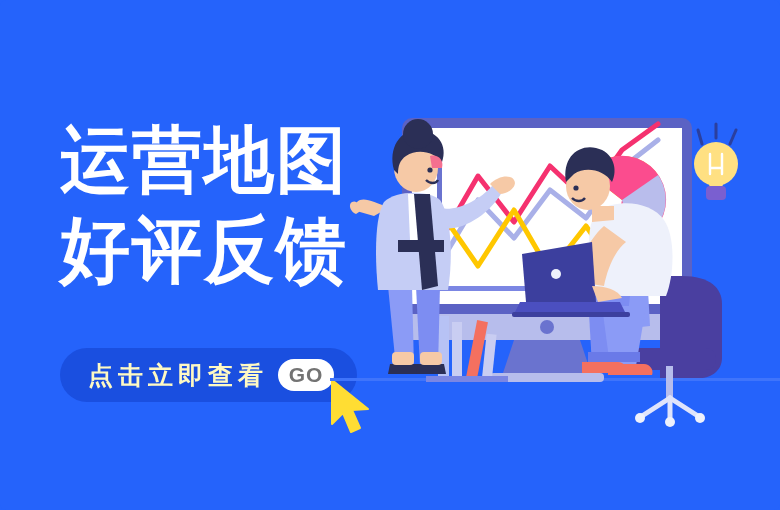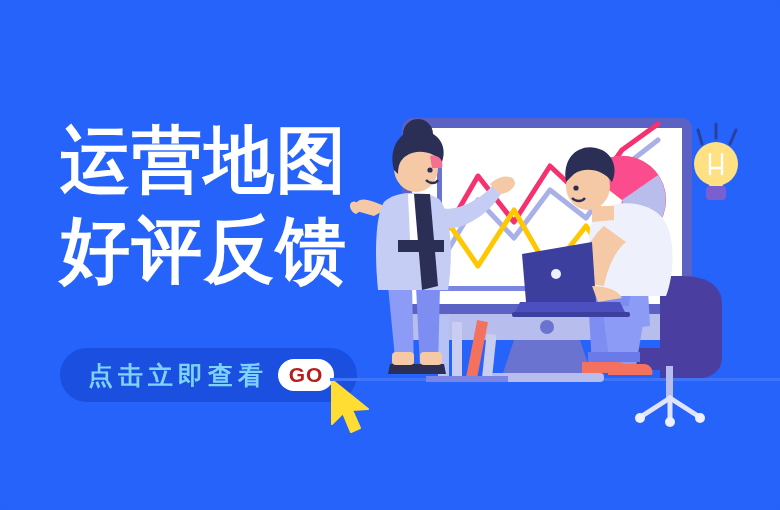--- a/index.html
+++ b/index.html
@@ -25,29 +25,29 @@
   #headline-1{top:124px;}
   #headline-2{top:214px;}
 
   #cta-button{
     position:absolute;left:60px;top:348px;
     height:54px;width:297px;border-radius:27px;
     background:#1a4fe0;
     display:flex;align-items:center;
   }
   #cta-label{
-    color:#7dd3fc;font-size:25px;font-weight:bold;letter-spacing:5px;
+    color:#fef9c3;font-size:25px;font-weight:bold;letter-spacing:5px;
     margin-left:28px;white-space:nowrap;
     font-family:"DejaVu Sans","Liberation Sans",sans-serif;
   }
   #cta-go-pill{
     margin-left:10px;background:#ffffff;border-radius:16px;
     height:32px;min-width:56px;display:flex;align-items:center;justify-content:center;
   }
-  #cta-go-label{color:#b91c1c;font-size:21px;font-weight:bold;letter-spacing:1px;}
+  #cta-go-label{color:#737373;font-size:21px;font-weight:bold;letter-spacing:1px;}
 
   #cursor-arrow{position:absolute;left:330px;top:378px;width:48px;height:58px;}
 
   
   #illustration{position:absolute;left:330px;top:90px;width:450px;height:420px;}
   #illustration svg{display:block;}
 </style>
 </head>
 <body>
 

